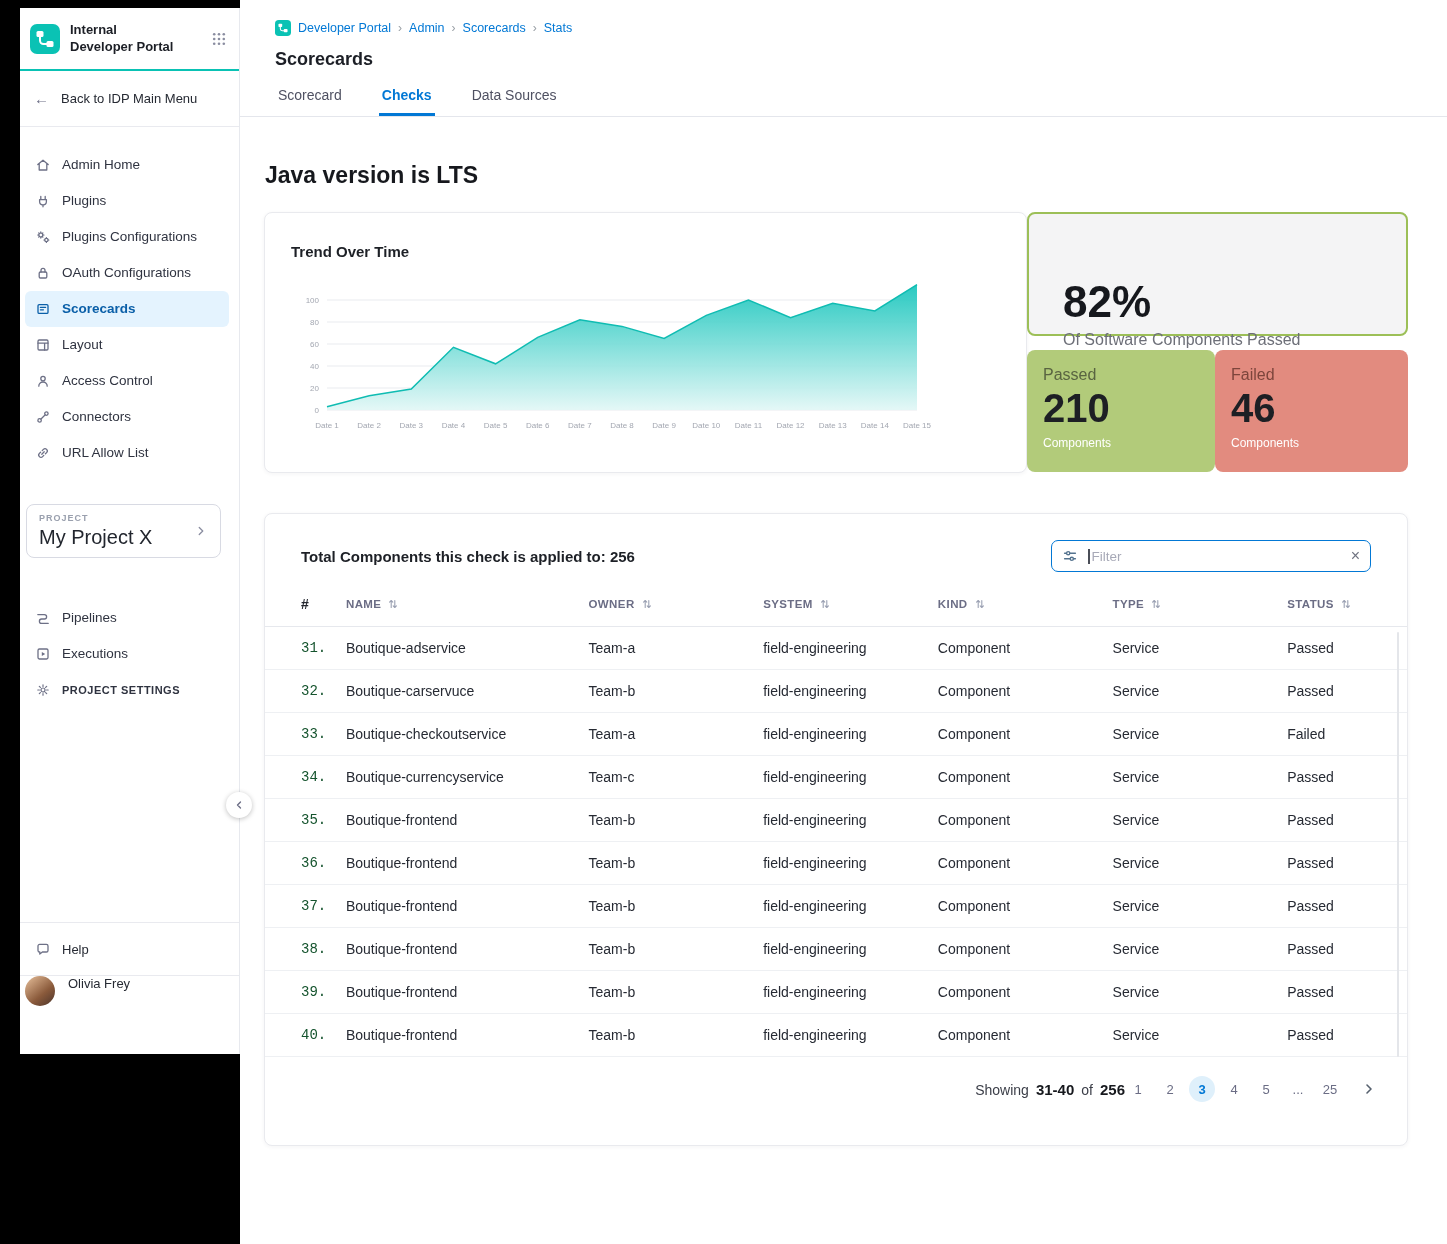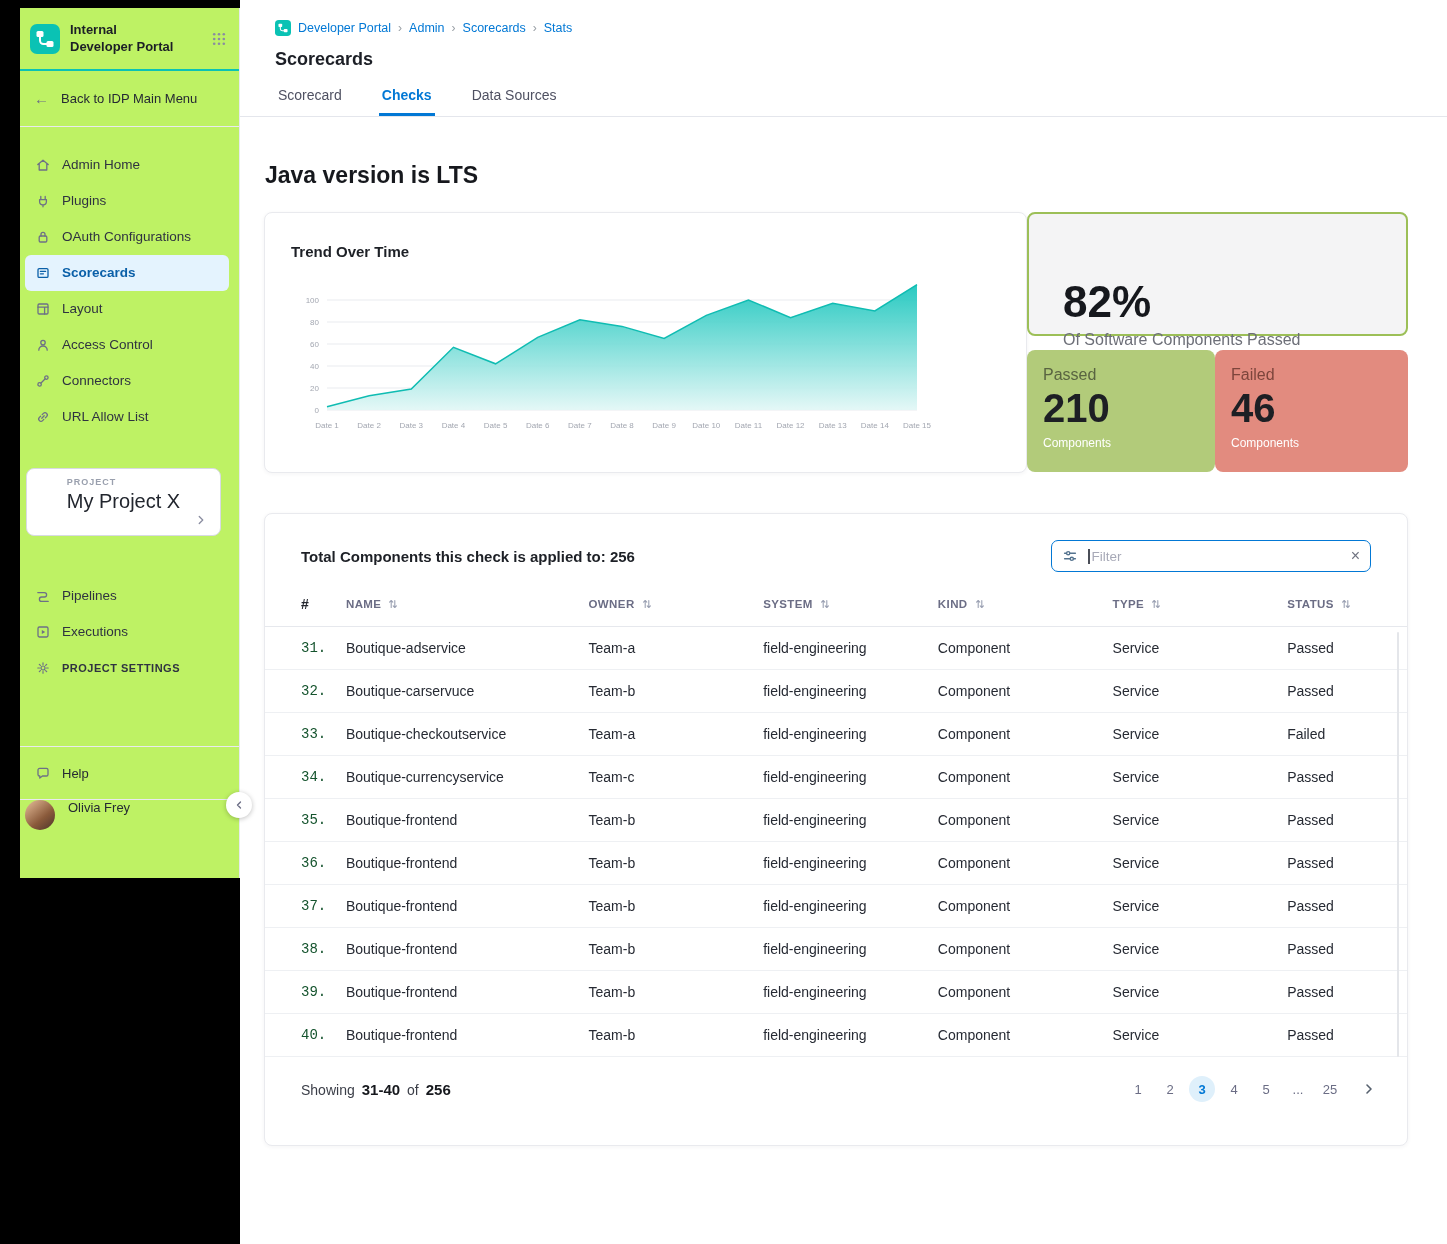--- a/index.html
+++ b/index.html
@@ -1,32 +1,32 @@
 <!DOCTYPE html>
 <html><head>
 <meta charset="utf-8">
 <style>
   html,body{margin:0;padding:0;background:#000;}
   *{box-sizing:border-box;}
   .stage{position:relative;width:1447px;height:1244px;background:#000;font-family:"Liberation Sans",sans-serif;overflow:hidden;}
 
   
-  .sidebar{position:absolute;left:20px;top:8px;width:220px;height:870px;background:#bef264;border-right:1px solid #e7e9ee;display:flex;flex-direction:column;}
+  .sidebar{position:absolute;left:20px;top:8px;width:220px;height:1046px;background:#ffffff;border-right:1px solid #e7e9ee;display:flex;flex-direction:column;}
   .side-header{display:flex;align-items:center;padding:14px 12px 13px 10px;border-bottom:2px solid #0ac2b4;}
   .logo-text{margin-left:10px;font-size:13px;font-weight:700;color:#1c1f26;line-height:1.3;}
   .grid-dots{margin-left:auto;color:#8a8da0;cursor:pointer;display:flex;}
   .back-row{display:flex;align-items:center;gap:12px;padding:19px 14px;border-bottom:1px solid #e9eaef;font-size:13px;color:#262a33;cursor:pointer;}
   .back-arrow{color:#6b6d85;font-size:15px;}
   .nav{padding-top:20px;}
   .nav-item{display:flex;align-items:center;gap:11px;height:36px;margin:0 10px 0 5px;padding:0 9px;border-radius:6px;font-size:13.5px;color:#2f3340;cursor:pointer;}
   .nav-item.active{background:#e4f3fe;color:#0a5fa8;font-weight:600;}
   .nav-item.active .nic{color:#0a5fa8;}
   .nic{width:17px;display:flex;justify-content:center;align-items:center;color:#6d7086;flex:none;}
   .caps .nlabel{font-size:11px;font-weight:700;letter-spacing:.5px;color:#2f3340;}
-  .project-card{margin:33px 18px 0 6px;border:1px solid #d8dae3;border-radius:8px;padding:8px 12px;display:flex;align-items:center;cursor:pointer;background:#fff;flex-direction:column;}
+  .project-card{margin:33px 18px 0 6px;border:1px solid #d8dae3;border-radius:8px;padding:8px 12px;display:flex;align-items:center;cursor:pointer;background:#fff;}
   .eyebrow{font-size:9px;letter-spacing:1px;color:#9aa0ae;font-weight:700;}
   .pname{font-size:20px;color:#22262e;margin-top:3px;}
   .chev{margin-left:auto;color:#8a8da0;display:flex;}
   .sec-nav{margin-top:22px;}
   .side-bottom{margin-top:auto;border-top:1px solid #e9eaef;}
   .help-row{display:flex;align-items:center;gap:11px;height:52px;padding:0 14px;font-size:13px;color:#262a33;cursor:pointer;}
   .user-row{display:flex;align-items:flex-start;border-top:1px solid #e9eaef;height:79px;padding:0 5px;cursor:pointer;}
   .avatar{width:30px;height:30px;border-radius:50%;background:linear-gradient(140deg,#d9b08c 10%,#8a5a3b 60%,#4a332a 100%);flex:none;}
   .uname{font-size:13px;color:#262a33;margin-left:13px;}
   .collapse-handle{position:absolute;right:-13px;top:784px;width:26px;height:26px;border-radius:50%;background:#fff;box-shadow:0 1px 5px rgba(0,0,0,.25);display:flex;align-items:center;justify-content:center;color:#6b6d85;cursor:pointer;z-index:5;}
@@ -72,21 +72,21 @@
   .f-input{flex:1;border:none;outline:none;font-size:13.5px;color:#33363f;font-family:inherit;background:transparent;padding:0 4px 0 1px;}
   .f-input::placeholder{color:#a7a9b7;}
   .f-x{color:#6f7380;font-size:16px;cursor:pointer;line-height:1;}
   table{width:100%;border-collapse:collapse;}
   th{text-align:left;font-size:11.5px;font-weight:700;letter-spacing:.4px;color:#6b6d85;padding:6px 0 14px;border-bottom:1px solid #e6e8ed;cursor:pointer;}
   th.first{padding-left:36px;font-size:14px;color:#23262e;}
   td{padding:13px 0;border-bottom:1px solid #eef0f3;font-size:14px;color:#262a33;}
   td.first{padding-left:36px;color:#14532d;font-family:Liberation Mono, monospace;}
   .sort{display:inline-flex;vertical-align:-2px;margin-left:6px;}
   .v-divider{position:absolute;right:8px;top:118px;bottom:88px;width:2px;background:#e4e6ea;border-radius:2px;}
-  .tc-foot{display:flex;justify-content:space-between;align-items:center;padding:19px 30px 16px 36px;}
+  .tc-foot{display:flex;justify-content:flex-end;align-items:center;padding:19px 30px 16px 36px;}
   .showing{font-size:14px;color:#3b3e48;display:flex;align-items:baseline;gap:7px;}
   .showing b{font-size:15px;color:#16181d;}
   .pages{display:flex;align-items:center;gap:6px;}
   .page{min-width:26px;height:26px;border-radius:50%;display:flex;align-items:center;justify-content:center;font-size:13px;color:#6b6d85;cursor:pointer;}
   .page.active{background:#dff0fb;color:#0278d5;font-weight:700;}
   .page.ellipsis{cursor:default;}
   .pnext{margin-left:12px;display:flex;color:#56606e;cursor:pointer;}
   svg text{font-family:"Liberation Sans",sans-serif;}
 </style>
 </head>
@@ -137,20 +137,31 @@
           </span>
         <span class="nlabel">Admin Home</span>
       </div>
       <div class="nav-item">
         <span class="nic">
             <svg width="16" height="16" viewBox="0 0 16 16" fill="none" stroke="currentColor" stroke-width="1.3" stroke-linecap="round" stroke-linejoin="round">
               <path d="M5.8 3.4v3.2M10.2 3.4v3.2M4.6 6.6h6.8v2a3.4 3.4 0 0 1-6.8 0zM8 12v1.8"></path>
             </svg>
           </span>
         <span class="nlabel">Plugins</span>
+      </div>
+      <div class="nav-item">
+        <span class="nic">
+            <svg width="16" height="16" viewBox="0 0 16 16" fill="none" stroke="currentColor" stroke-width="1.2" stroke-linecap="round">
+              <circle cx="5.8" cy="6" r="2"></circle>
+              <path d="M5.8 2.9v1.1M5.8 8v1.1M2.7 6h1.1M7.9 6H9M3.7 3.9l.8.8M7.1 7.3l.8.8M7.9 3.9l-.8.8M4.5 7.3l-.8.8"></path>
+              <circle cx="11.4" cy="11" r="1.7"></circle>
+              <path d="M11.4 8.5v.9M11.4 12.6v.9M8.9 11h.9M13 11h.9"></path>
+            </svg>
+          </span>
+        <span class="nlabel">Plugins Configurations</span>
       </div>
       <div class="nav-item">
         <span class="nic">
             <svg width="16" height="16" viewBox="0 0 16 16" fill="none" stroke="currentColor" stroke-width="1.3" stroke-linecap="round" stroke-linejoin="round">
               <rect x="4.2" y="7" width="7.6" height="6" rx="1.2"></rect>
               <path d="M6 7V5.4a2 2 0 0 1 4 0V7"></path>
             </svg>
           </span>
         <span class="nlabel">OAuth Configurations</span>
       </div>

